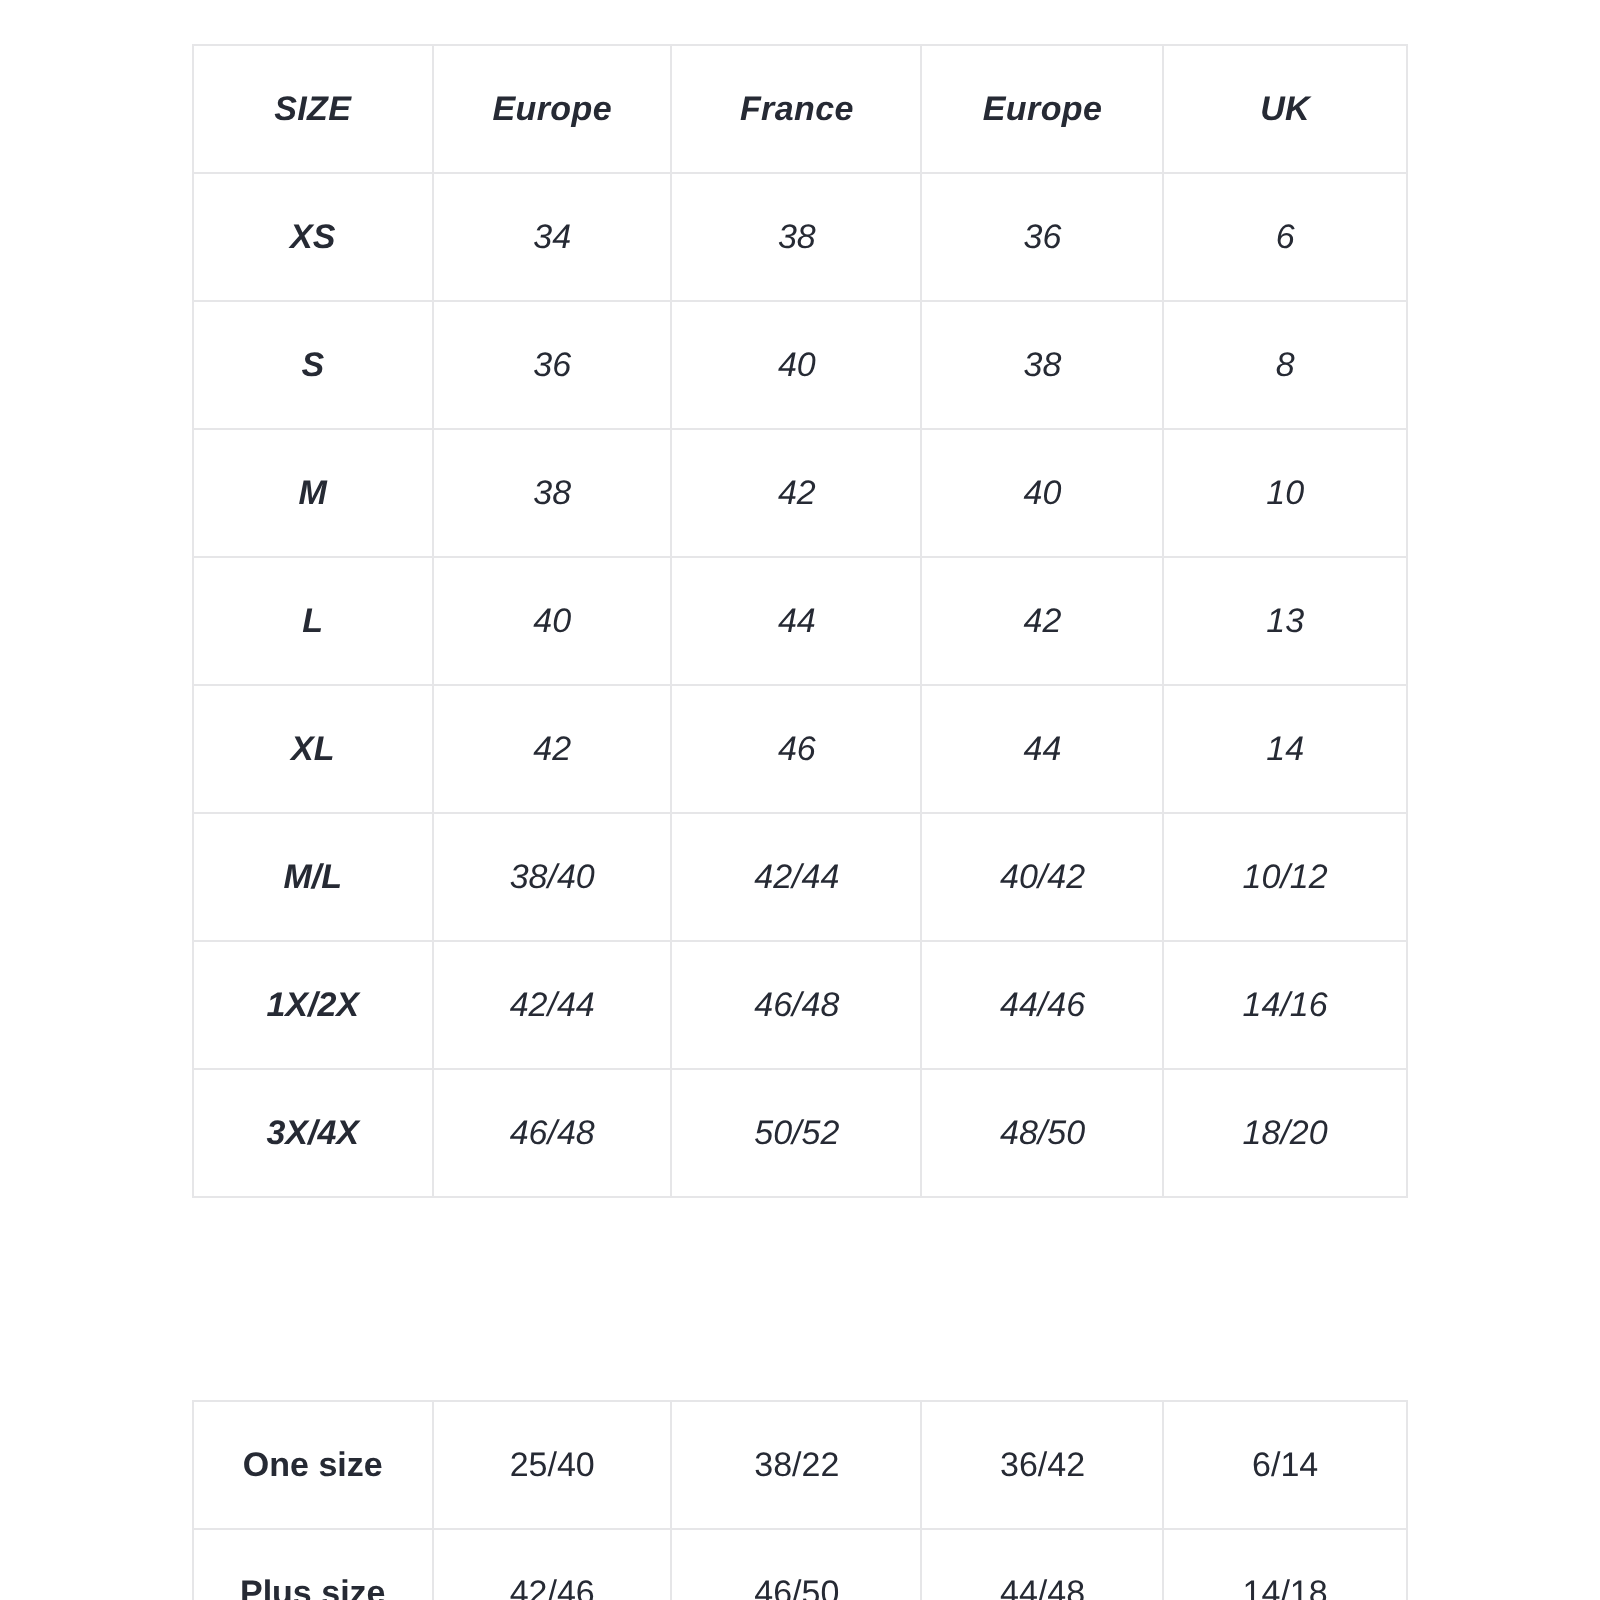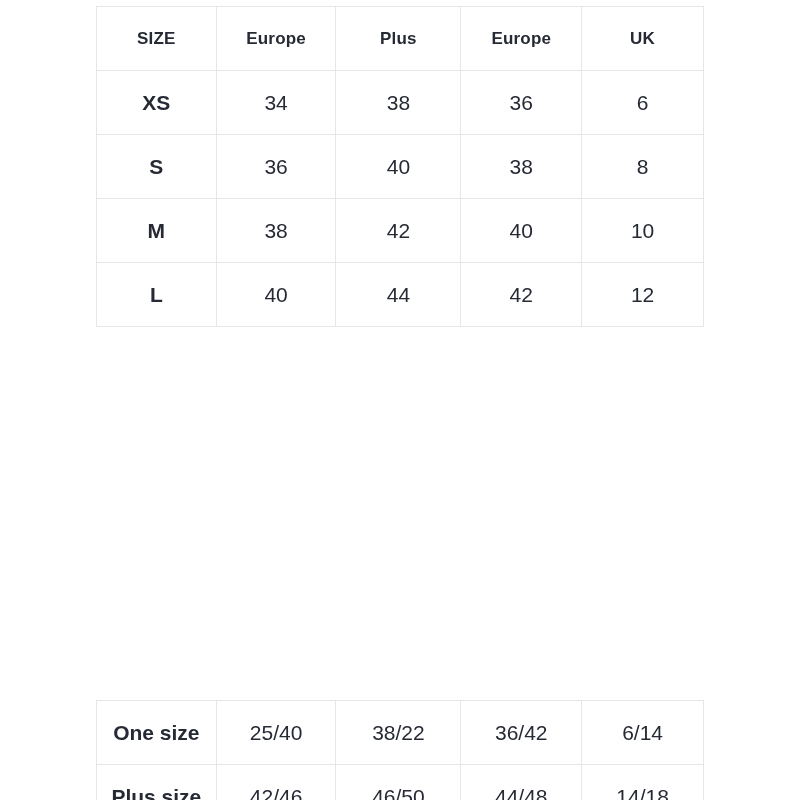--- a/index.html
+++ b/index.html
@@ -18,40 +18,40 @@
     position: relative;
     width: 800px;
     height: 800px;
     box-sizing: border-box;
   }
   .table-wrap {
     position: absolute;
     left: 96px;
     width: 608px;
   }
-  .table-wrap.primary { top: 6px; }
+  .table-wrap.primary { top: 22px; font-style: italic; }
   .table-wrap.secondary { top: 700px; }
 
   table.size-table {
     border-collapse: collapse;
     width: 608px;
     table-layout: fixed;
   }
   table.size-table col.c0 { width: 116px; }
   table.size-table col.c1 { width: 116px; }
   table.size-table col.c2 { width: 121px; }
   table.size-table col.c3 { width: 117px; }
   table.size-table col.c4 { width: 118px; }
 
   table.size-table th,
   table.size-table td {
     border: 1px solid #e6e6e8;
     text-align: center;
     vertical-align: middle;
-    font-size: 21px;
+    font-size: 17px;
     color: #262a34;
     padding: 0;
   }
   table.size-table th {
     height: 63px;
     font-weight: bold;
     letter-spacing: 0.2px;
   }
   table.size-table td {
     height: 63px;
@@ -81,21 +81,21 @@
         <col class="c0">
           <col class="c1">
           <col class="c2">
           <col class="c3">
           <col class="c4">
       </colgroup>
       <thead>
         <tr>
           <th>SIZE</th>
           <th>Europe</th>
-          <th>Plus</th>
+          <th>France</th>
           <th>Europe</th>
           <th>UK</th>
         </tr>
       </thead>
       <tbody>
         <tr>
           <td class="rowhead">XS</td>
           <td>34</td>
           <td>38</td>
           <td>36</td>
@@ -113,21 +113,49 @@
           <td>38</td>
           <td>42</td>
           <td>40</td>
           <td>10</td>
         </tr>
         <tr>
           <td class="rowhead">L</td>
           <td>40</td>
           <td>44</td>
           <td>42</td>
-          <td>12</td>
+          <td>13</td>
+        </tr>
+        <tr>
+          <td class="rowhead">XL</td>
+          <td>42</td>
+          <td>46</td>
+          <td>44</td>
+          <td>14</td>
+        </tr>
+        <tr>
+          <td class="rowhead">M/L</td>
+          <td>38/40</td>
+          <td>42/44</td>
+          <td>40/42</td>
+          <td>10/12</td>
+        </tr>
+        <tr>
+          <td class="rowhead">1X/2X</td>
+          <td>42/44</td>
+          <td>46/48</td>
+          <td>44/46</td>
+          <td>14/16</td>
+        </tr>
+        <tr>
+          <td class="rowhead">3X/4X</td>
+          <td>46/48</td>
+          <td>50/52</td>
+          <td>48/50</td>
+          <td>18/20</td>
         </tr>
       </tbody>
     </table>
   </div>
 
   <div class="table-wrap secondary">
     <table class="size-table">
       <colgroup>
         <col class="c0">
           <col class="c1">

